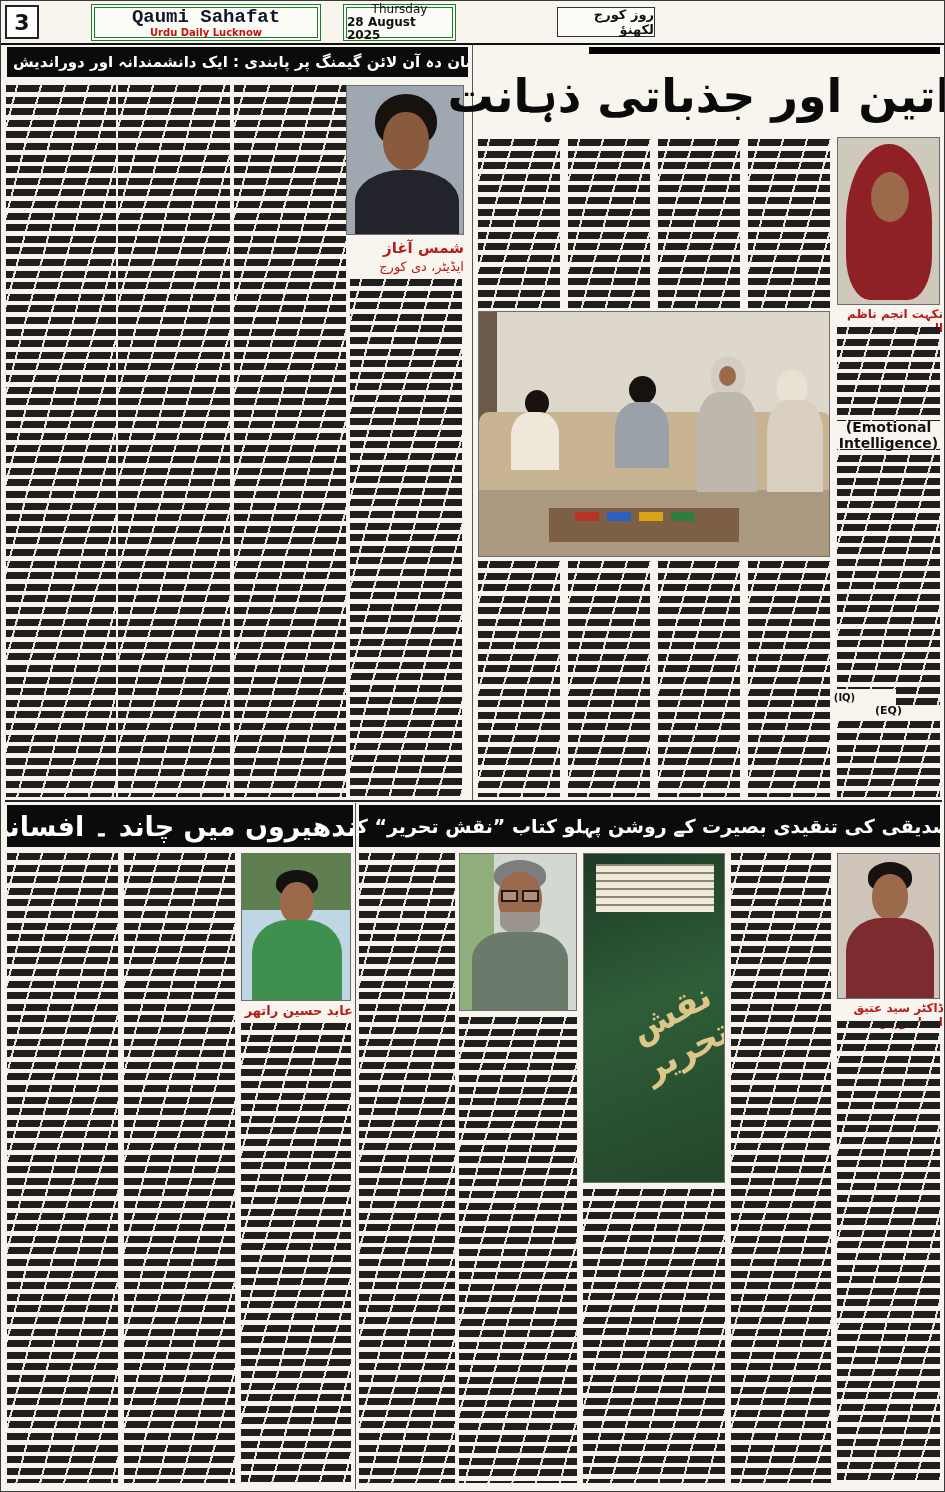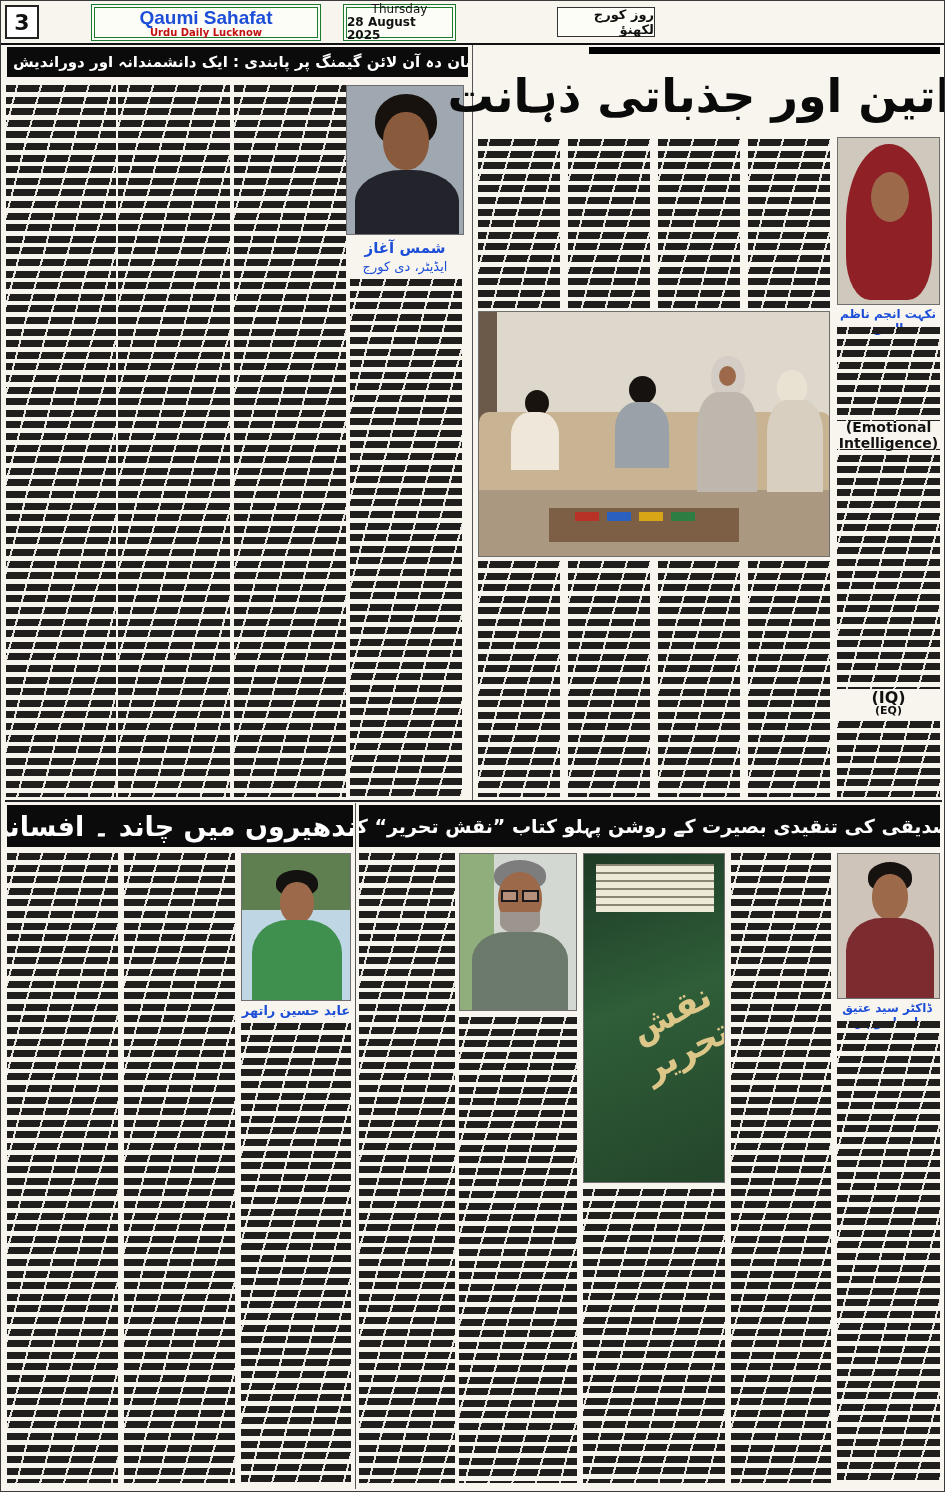--- a/index.html
+++ b/index.html
@@ -6,42 +6,42 @@
   body{background:#9a9a9a;font-family:"DejaVu Sans",sans-serif}
   .page{position:relative;width:945px;height:1492px;background:#f7f5ee;border:1px solid #3a3a3a;margin:0 auto;overflow:hidden}
   .abs{position:absolute}
   
   .ft{background-image:
       repeating-linear-gradient(105deg, rgba(247,245,238,0) 0 10px, rgba(247,245,238,.92) 10px 12px, rgba(247,245,238,0) 12px 23px),
       repeating-linear-gradient(to bottom, #211f1d 0 7px, rgba(0,0,0,0) 7px 11.6px);}
   .strip{background:#0b0b0b;color:#fff;display:flex;align-items:center;justify-content:center;
          direction:rtl;font-weight:700;overflow:hidden;white-space:nowrap}
   .urdu{direction:rtl}
-  .byline{text-align:center;font-weight:700;direction:rtl;color:#1d4ed8}
+  .byline{text-align:right;font-weight:700;direction:rtl;color:#b91c1c}
   .photo{border:1px solid #6e6e6e;overflow:hidden;background:#cfcac0}
   .snip{background:#f7f5ee;display:flex;flex-direction:column;align-items:center;justify-content:center;
         font-weight:700;line-height:1.15;color:#111}
   .cols{display:flex;gap:8px}
   .cols>div{flex:1}
   .rule{background:#555}
   .cover-lines{background-image:repeating-linear-gradient(to bottom,#8a8676 0 2px,rgba(0,0,0,0) 2px 8px)}
 </style>
 </head>
 <body>
 
 <div class="page">
 
   <div class="abs" style="left:4px;top:4px;width:34px;height:34px;border:2px solid #222;background:#fff;
               display:flex;align-items:center;justify-content:center;font-weight:700;font-size:22px;color:#111">
       <span>3</span>
     </div>
 
   <div class="abs" style="left:90px;top:3px;width:230px;height:37px;border:4px double #1c7a2e;background:#fdfdf8;
               display:flex;flex-direction:column;align-items:center;justify-content:center">
-    <div style="font-family:Liberation Sans, sans-serif;font-weight:700;font-size:19px;color:#1d4ed8;line-height:1">Qaumi Sahafat</div>
+    <div style="font-family:Liberation Mono, monospace;font-weight:700;font-size:19px;color:#0f172a;line-height:1">Qaumi Sahafat</div>
     <div style="font-size:10px;font-weight:700;color:#c31111">Urdu Daily Lucknow</div>
   </div>
 
   <div class="abs" style="left:342px;top:3px;width:113px;height:37px;border:4px double #1c7a2e;background:#fdfdf8;
               display:flex;flex-direction:column;align-items:center;justify-content:center;color:#111">
     <div style="font-size:12px;line-height:1.1">Thursday</div>
     <div style="font-size:12px;font-weight:700;line-height:1.1">28 August 2025</div>
   </div>
 
   <div class="abs urdu" style="left:556px;top:6px;width:98px;height:30px;border:1px solid #333;background:#fdfdf8;
@@ -75,21 +75,21 @@
     <div class="abs" style="left:8px;top:6px;width:86px;height:156px;background:#8e2026;border-radius:50% 50% 28% 28%"></div>
     <div class="abs" style="left:33px;top:34px;width:38px;height:50px;background:#9c6a4a;border-radius:50%"></div>
   </div>
   <div class="abs byline" style="left:832px;top:306px;width:110px;height:16px;font-size:12px">نکہت انجم ناظم الدین</div>
 
   <div class="abs ft" style="left:836px;top:326px;width:103px;height:470px"></div>
   <div class="abs snip" style="left:836px;top:420px;width:103px;height:28px;font-size:14px">
     <span>(Emotional</span>
     <span>Intelligence)</span>
   </div>
-  <div class="abs snip" style="left:836px;top:688px;width:103px;height:18px;font-size:16px">(IQ)</div>
+  <div class="abs snip" style="left:792px;top:688px;width:103px;height:18px;font-size:10px">(IQ)</div>
   <div class="abs snip" style="left:836px;top:704px;width:103px;height:13px;font-size:11px">(EQ)</div>
 
   <div class="abs cols" style="left:477px;top:138px;width:352px;height:170px">
     <div class="ft"></div>
     <div class="ft"></div>
     <div class="ft"></div>
     <div class="ft"></div>
   </div>
 
   <div class="abs photo" style="left:477px;top:310px;width:352px;height:246px;background:#ded8cc">

